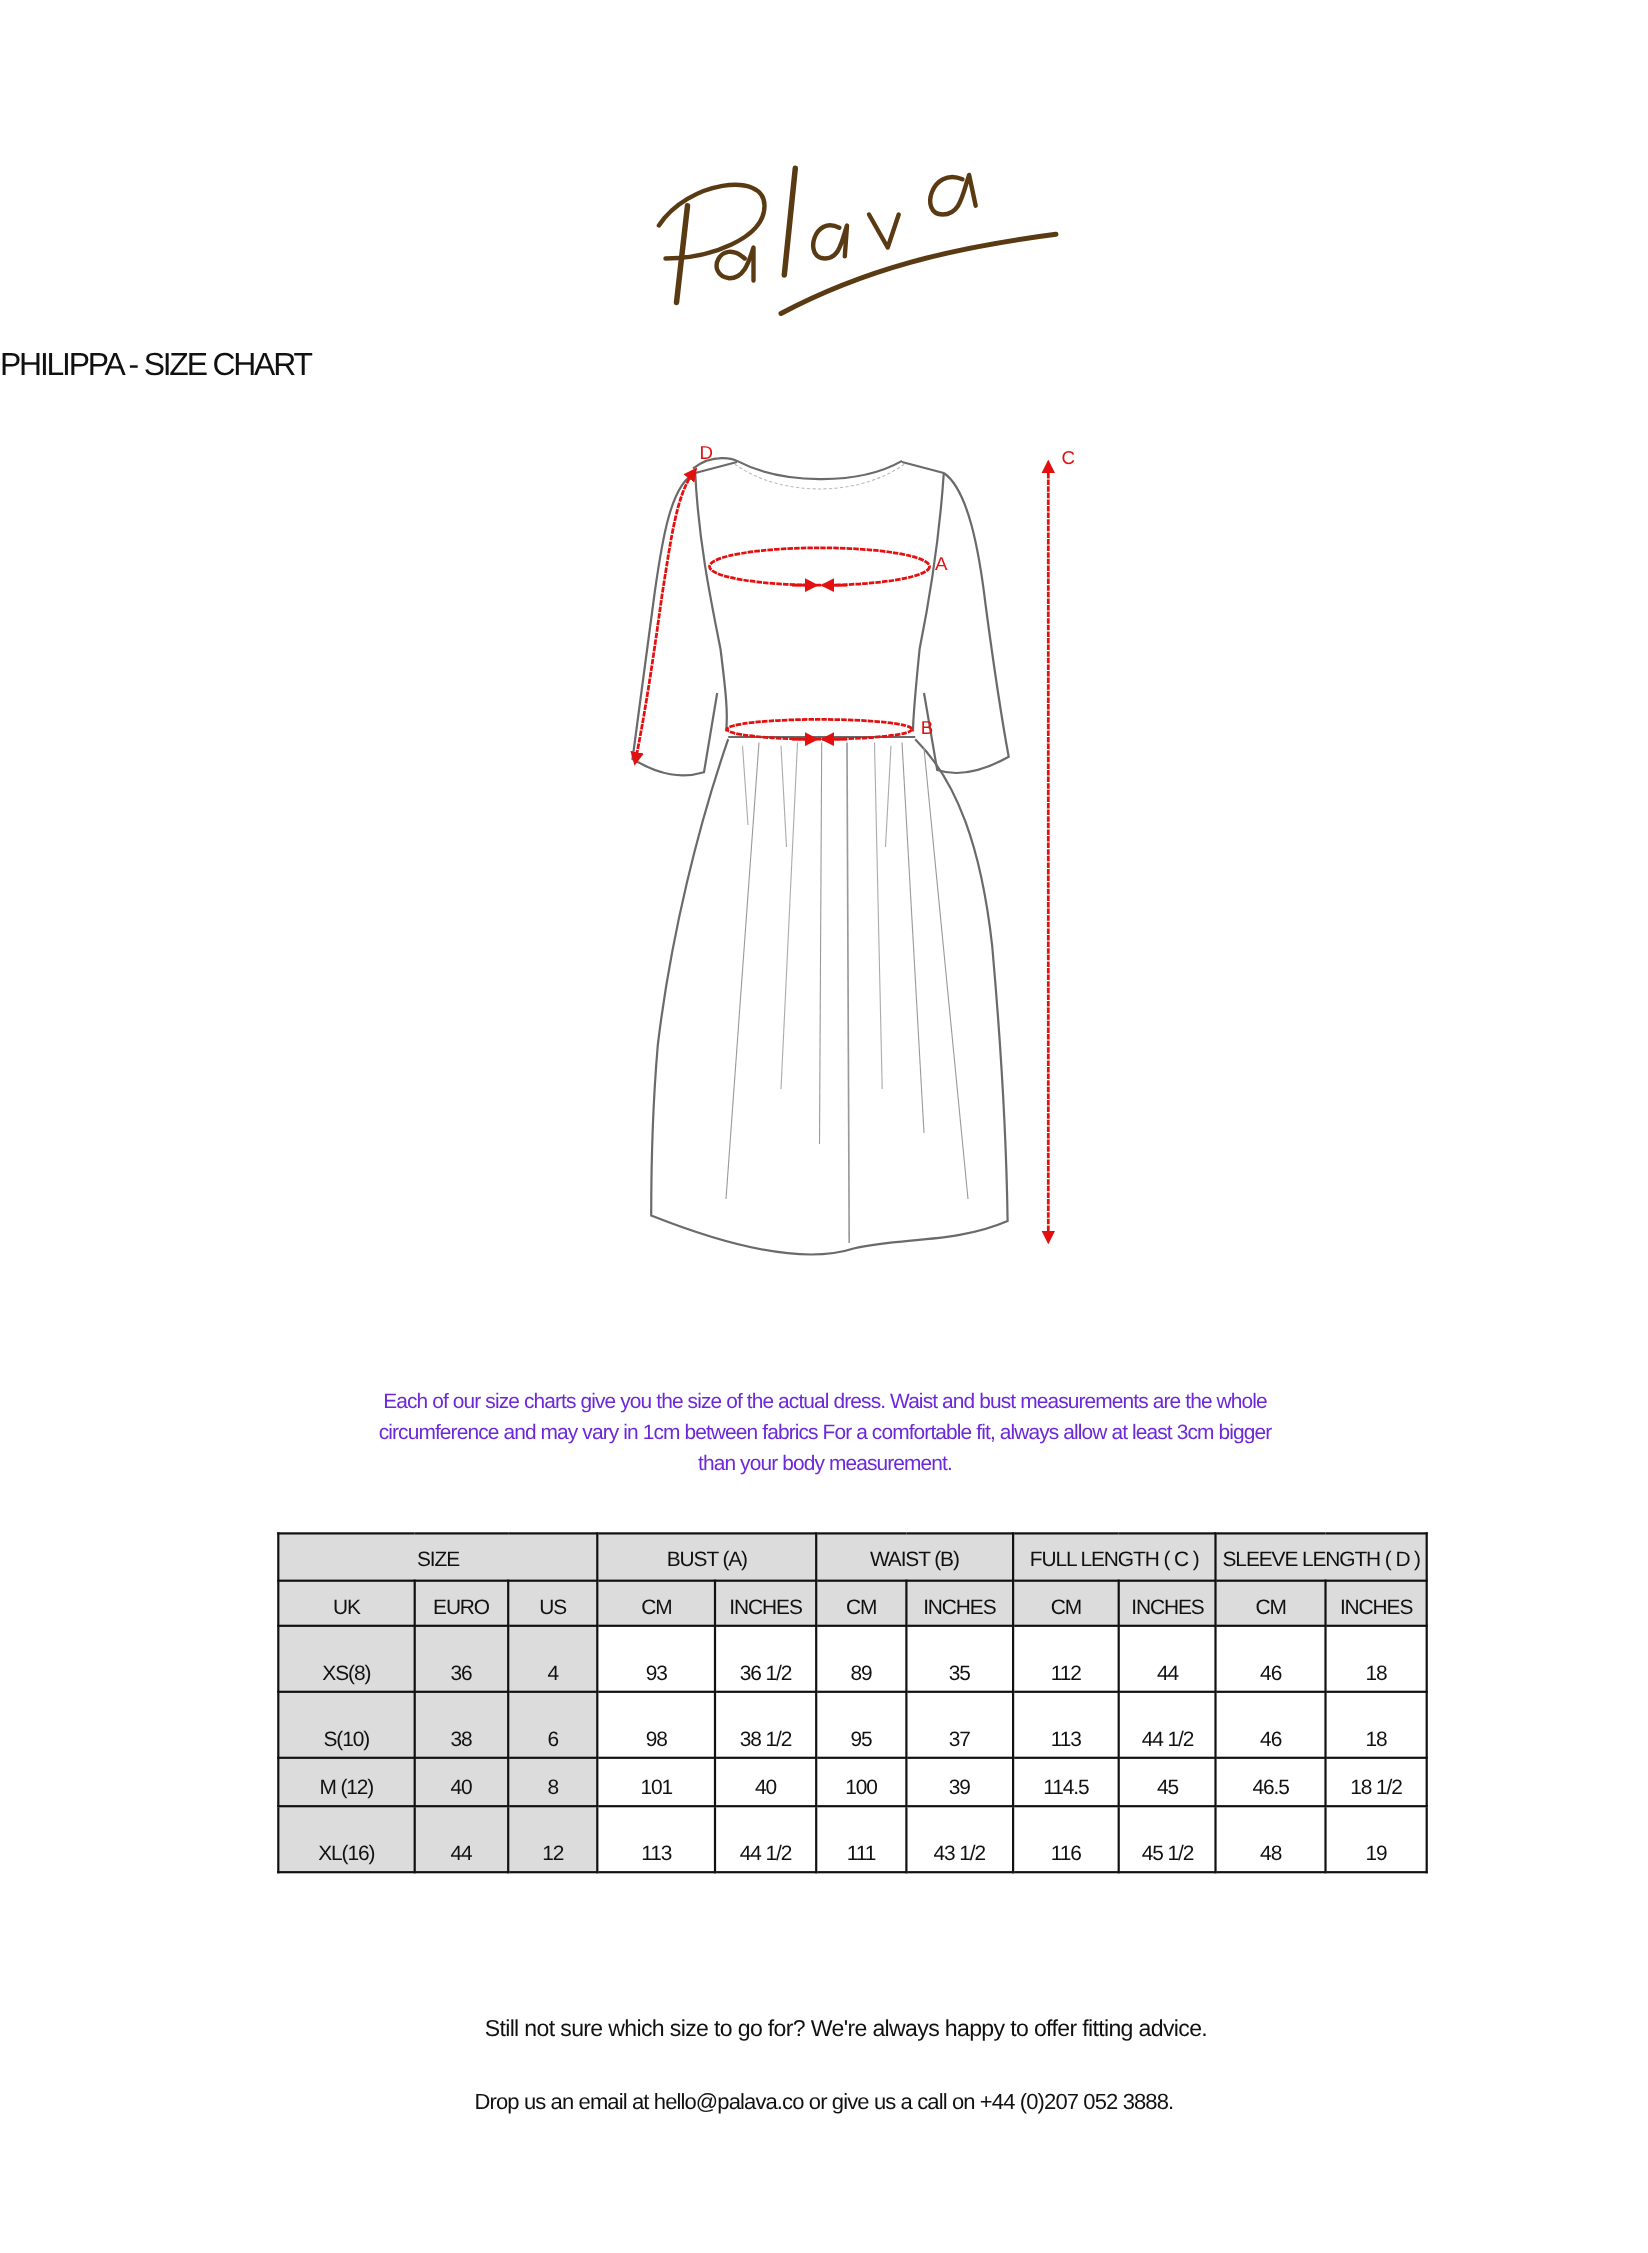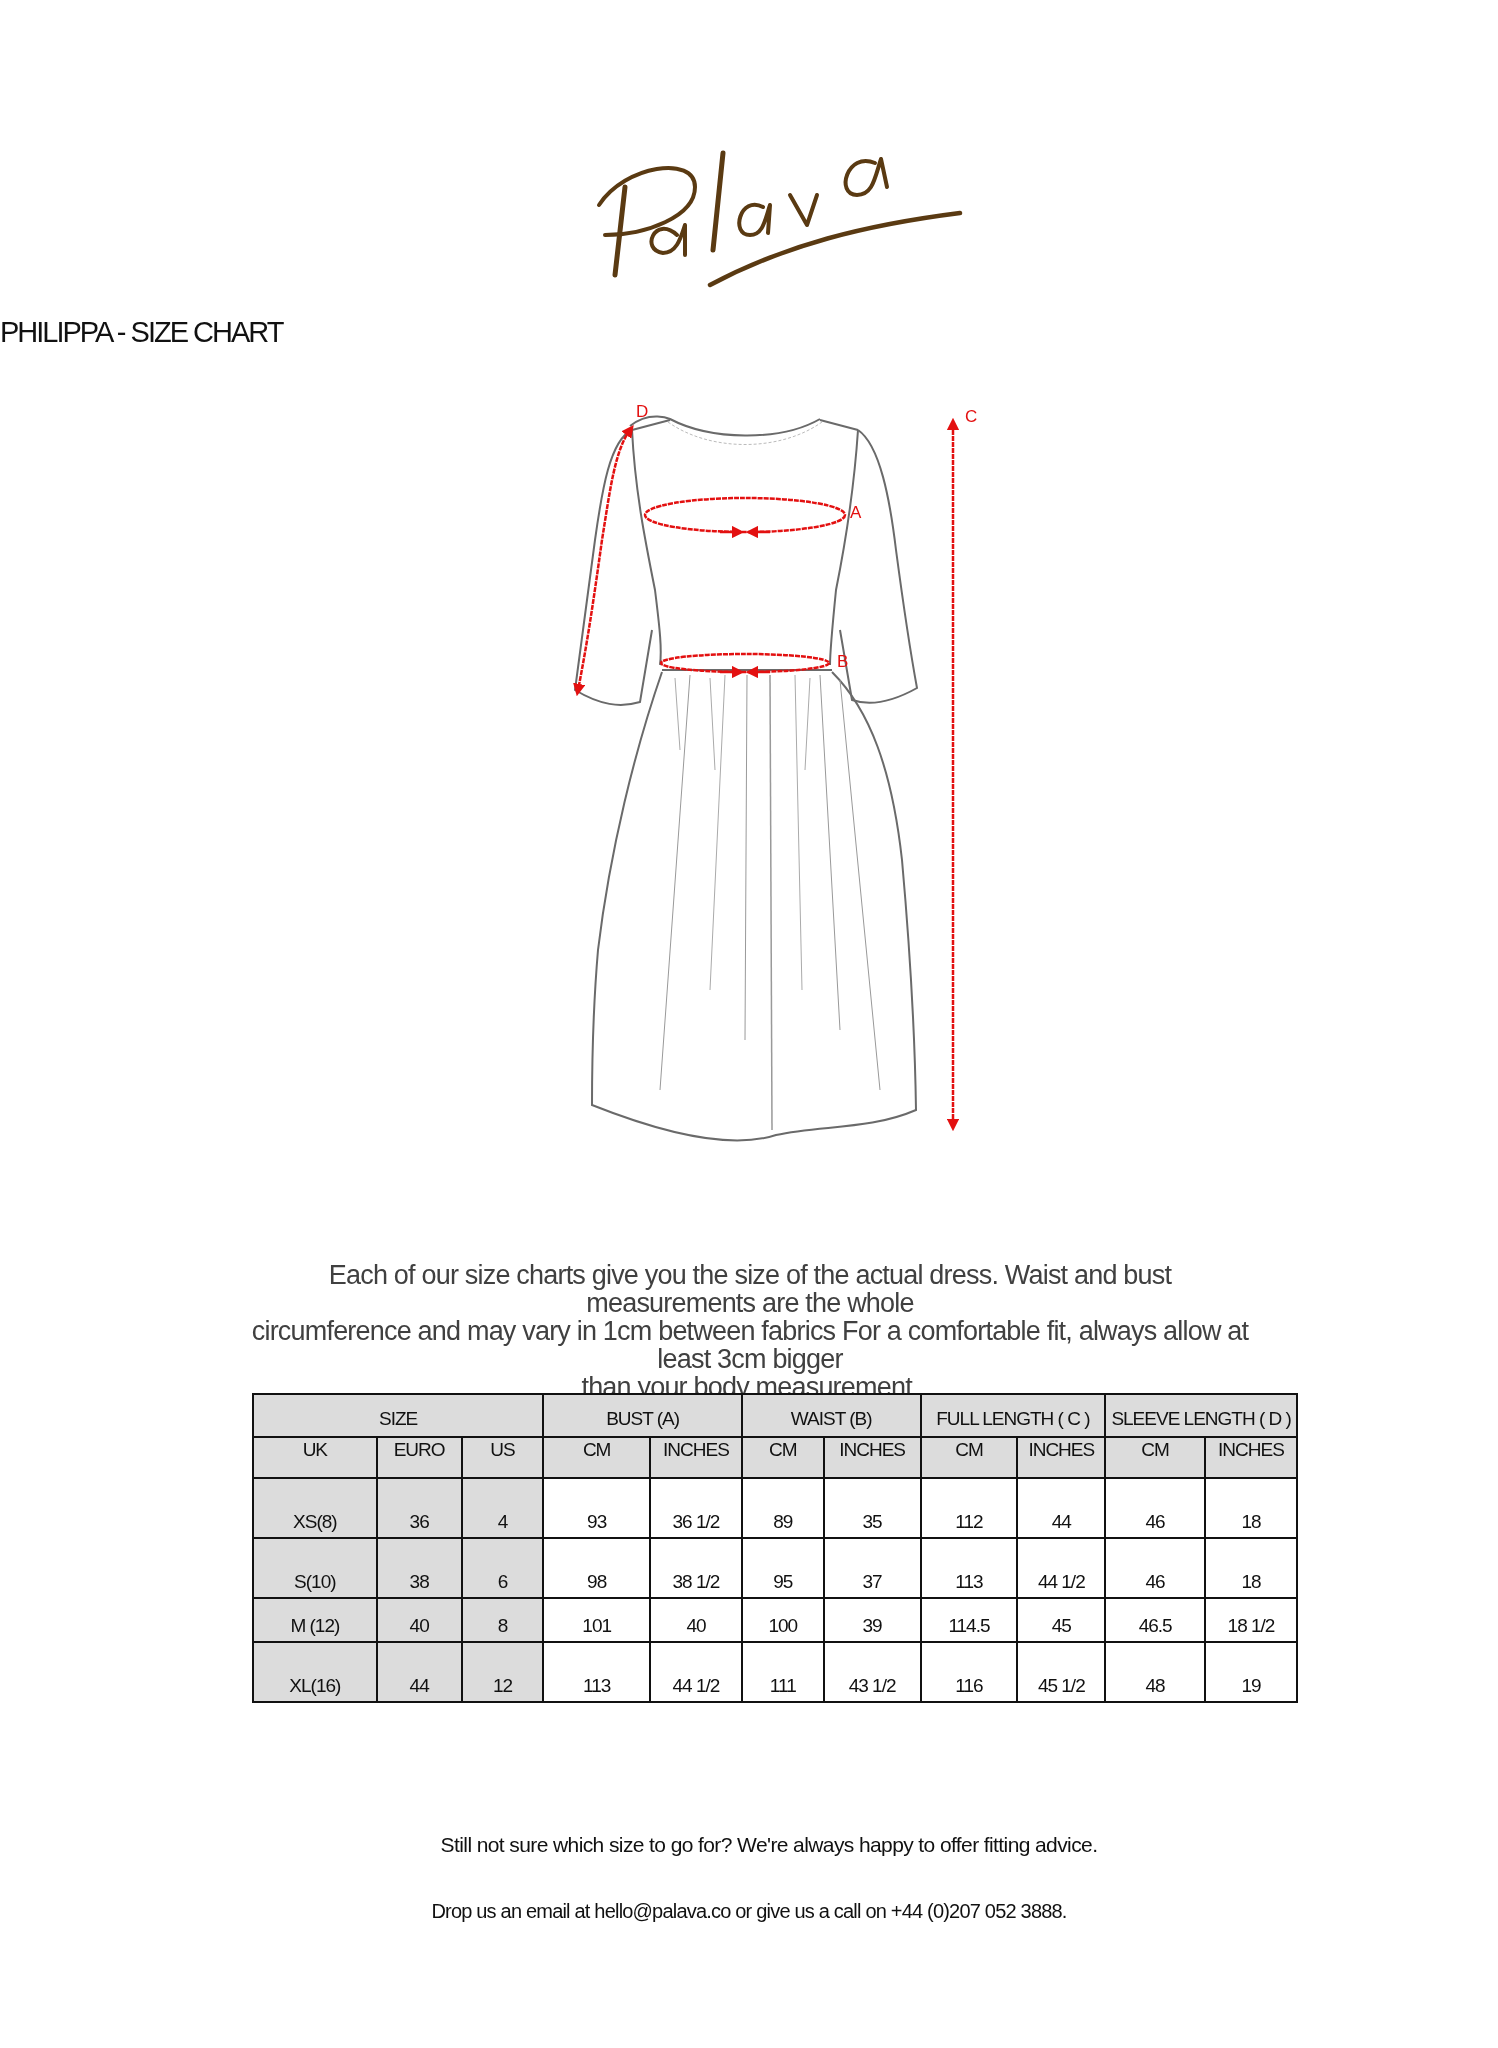--- a/index.html
+++ b/index.html
@@ -1,25 +1,25 @@
 <!DOCTYPE html>
 <html><head>
 <meta charset="utf-8">
 <style>
   * { box-sizing: border-box; margin: 0; padding: 0; }
   html, body { width: 1498px; height: 2048px; background: #ffffff; }
   body { position: relative; font-family: "Liberation Sans", sans-serif; color: #111; overflow: hidden; }
   .logo { position: absolute; left: 585px; top: 125px; width: 380px; height: 170px; }
   .title { position: absolute; left: 0; width: 1314px; top: 316px; text-align: left; font-size: 29px; letter-spacing: -2px; color: #111; }
   .diagram { position: absolute; left: 540px; top: 390px; width: 460px; height: 760px; }
-  .intro { position: absolute; left: 250px; width: 1000px; top: 1261px; text-align: center; font-size: 27px; line-height: 28px; letter-spacing: -0.8px; color: #404040; }
+  .intro { position: absolute; left: 250px; width: 1000px; top: 1261px; text-align: center; font-size: 19px; line-height: 28px; letter-spacing: -0.8px; color: #6d28d9; }
   table.sizes { position: absolute; left: 252px; top: 1393px; width: 1046px; border-collapse: collapse; font-size: 19px; letter-spacing: -1px; }
   table.sizes td, table.sizes th { border: 2px solid #111; text-align: center; font-weight: normal; }
   table.sizes tr.group th { background: #dcdcdc; height: 43px; vertical-align: bottom; padding-bottom: 6px; }
-  table.sizes tr.sub th { background: #dcdcdc; height: 41px; vertical-align: bottom; padding-bottom: 16px; }
+  table.sizes tr.sub th { background: #dcdcdc; height: 41px; vertical-align: bottom; padding-bottom: 4px; }
   table.sizes td { height: 60px; vertical-align: bottom; padding-bottom: 4px; background: #fff; }
   table.sizes td.grey { background: #dcdcdc; }
   .footer1 { position: absolute; left: 0; width: 1498px; top: 1833px; text-align: center; font-size: 21px; letter-spacing: -0.6px; padding-left: 40px; }
   .footer2 { position: absolute; left: 0; width: 1498px; top: 1900px; text-align: center; font-size: 20px; letter-spacing: -0.8px; }
   .lbl { font-family: "Liberation Sans", sans-serif; font-size: 17px; fill: #e31010; }
 </style>
 </head>
 <body>
 
 <svg class="logo" viewBox="0 0 380 170">

